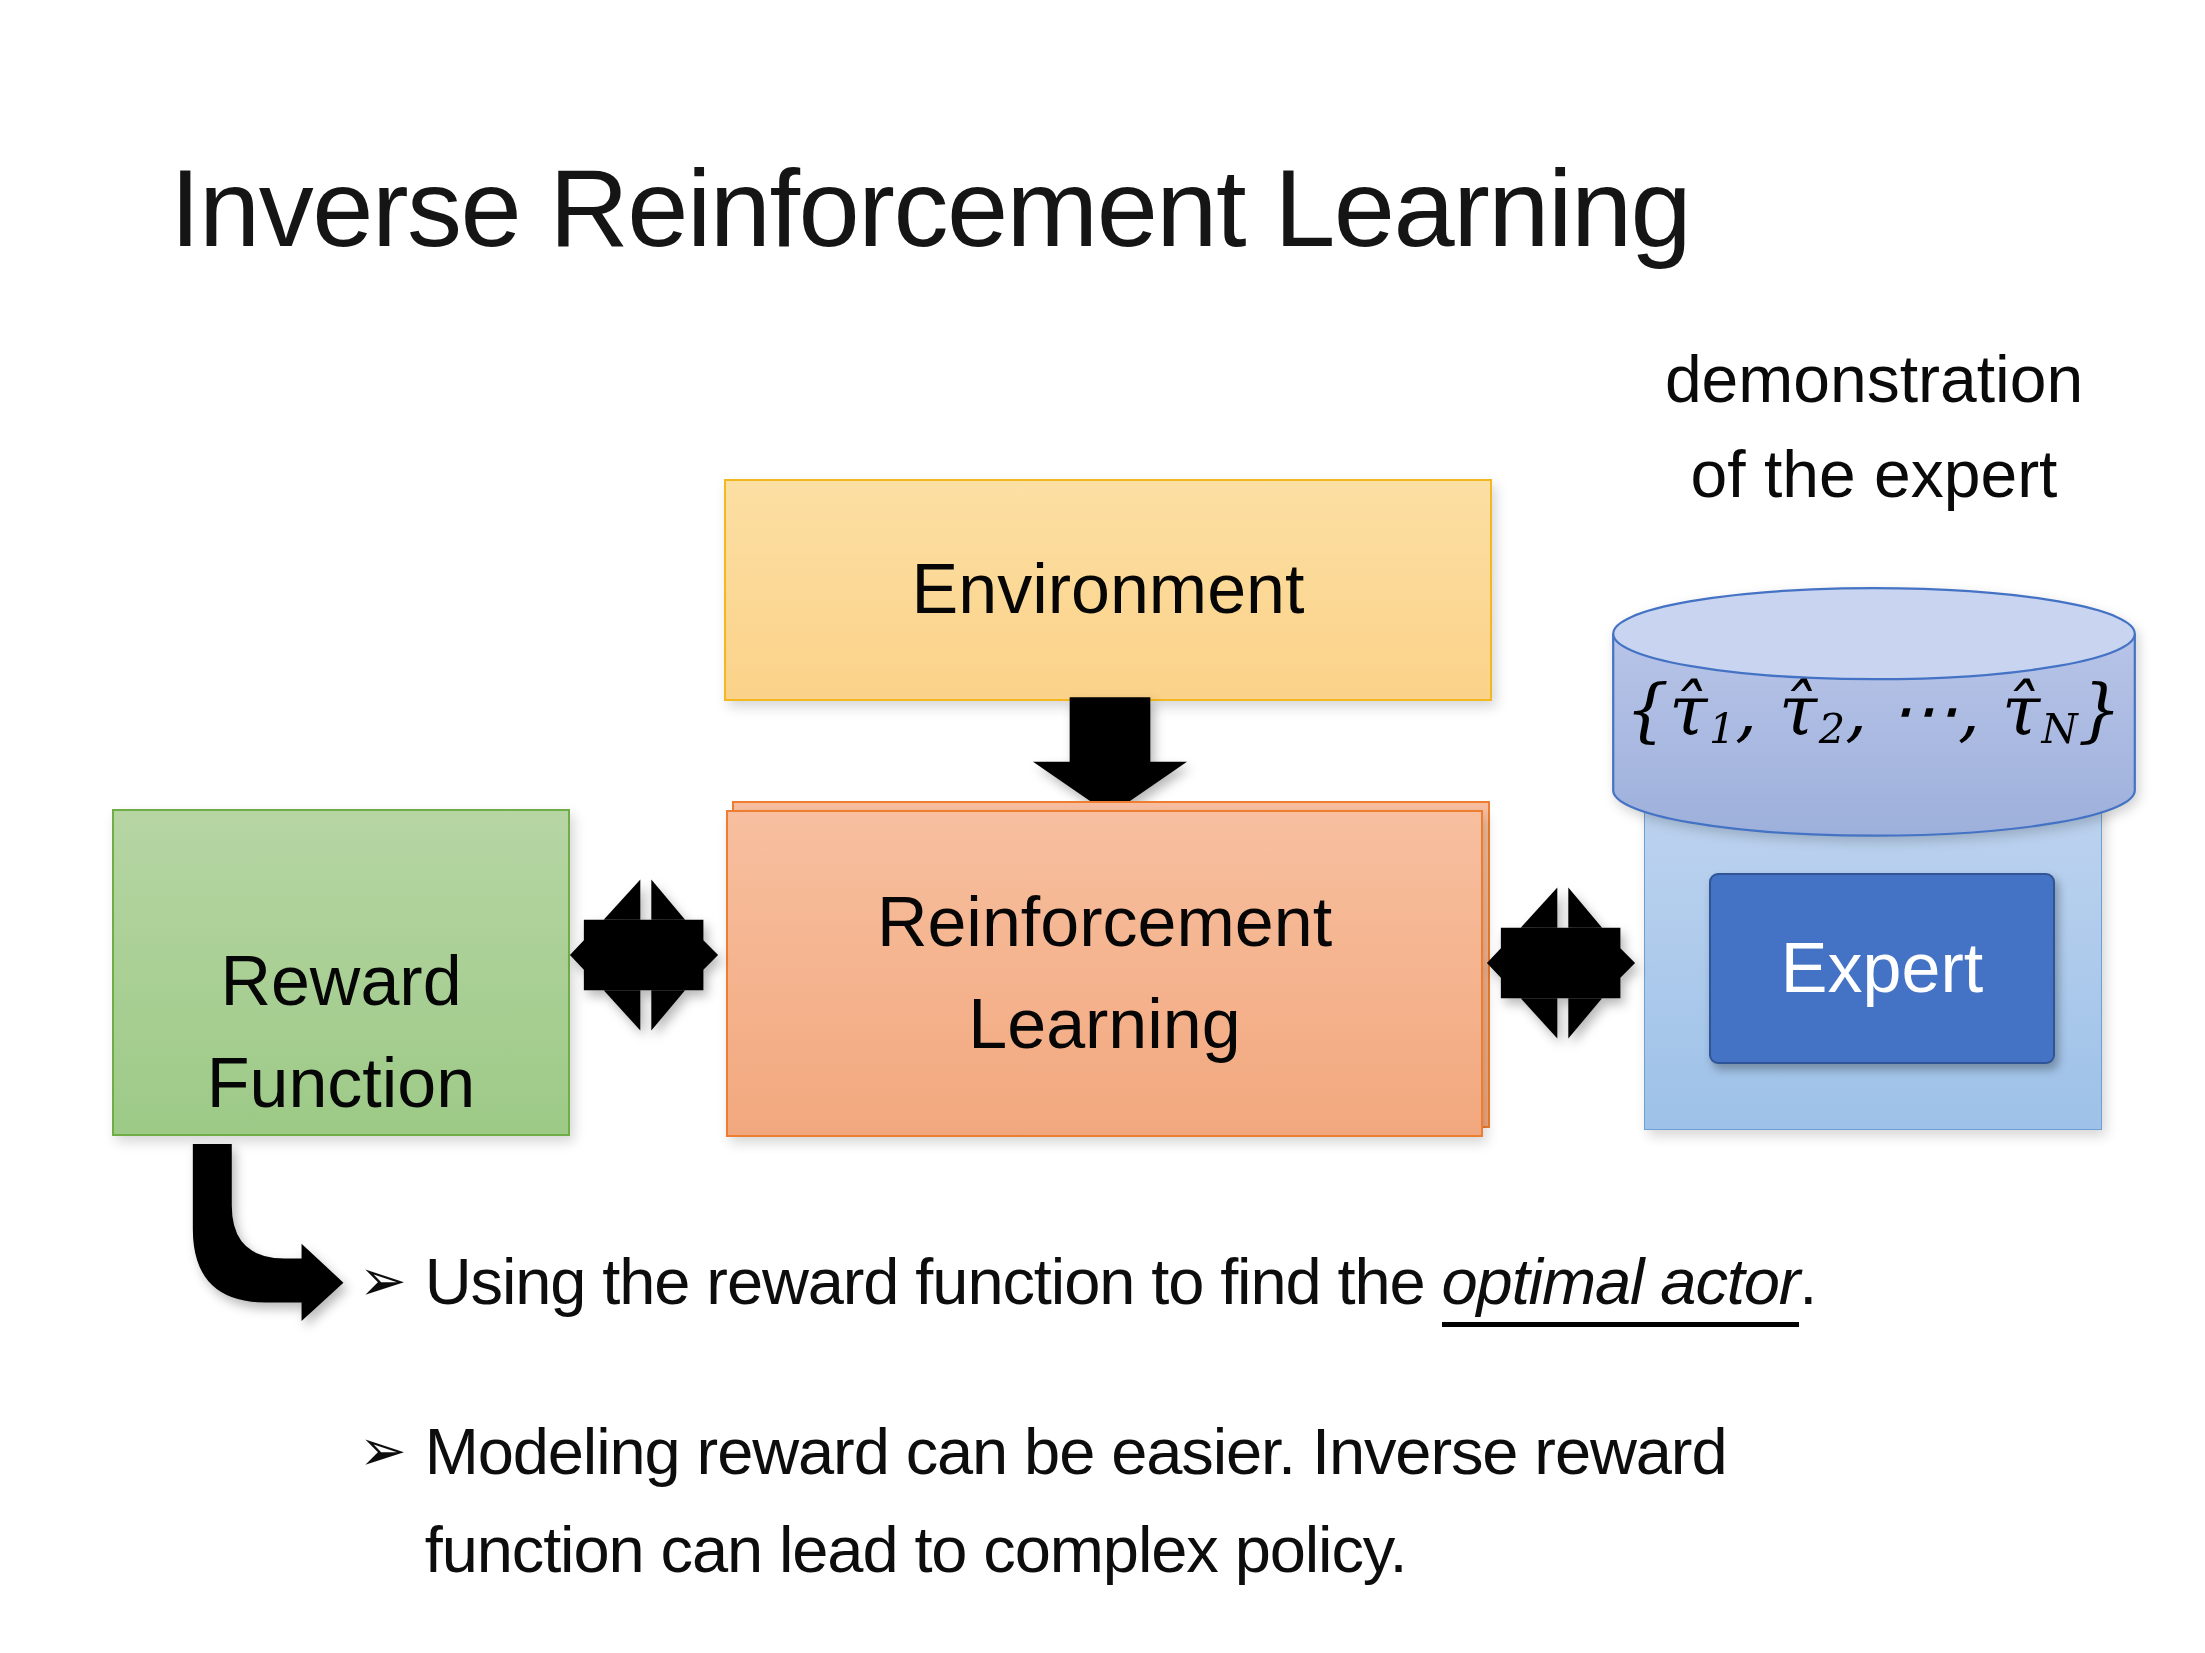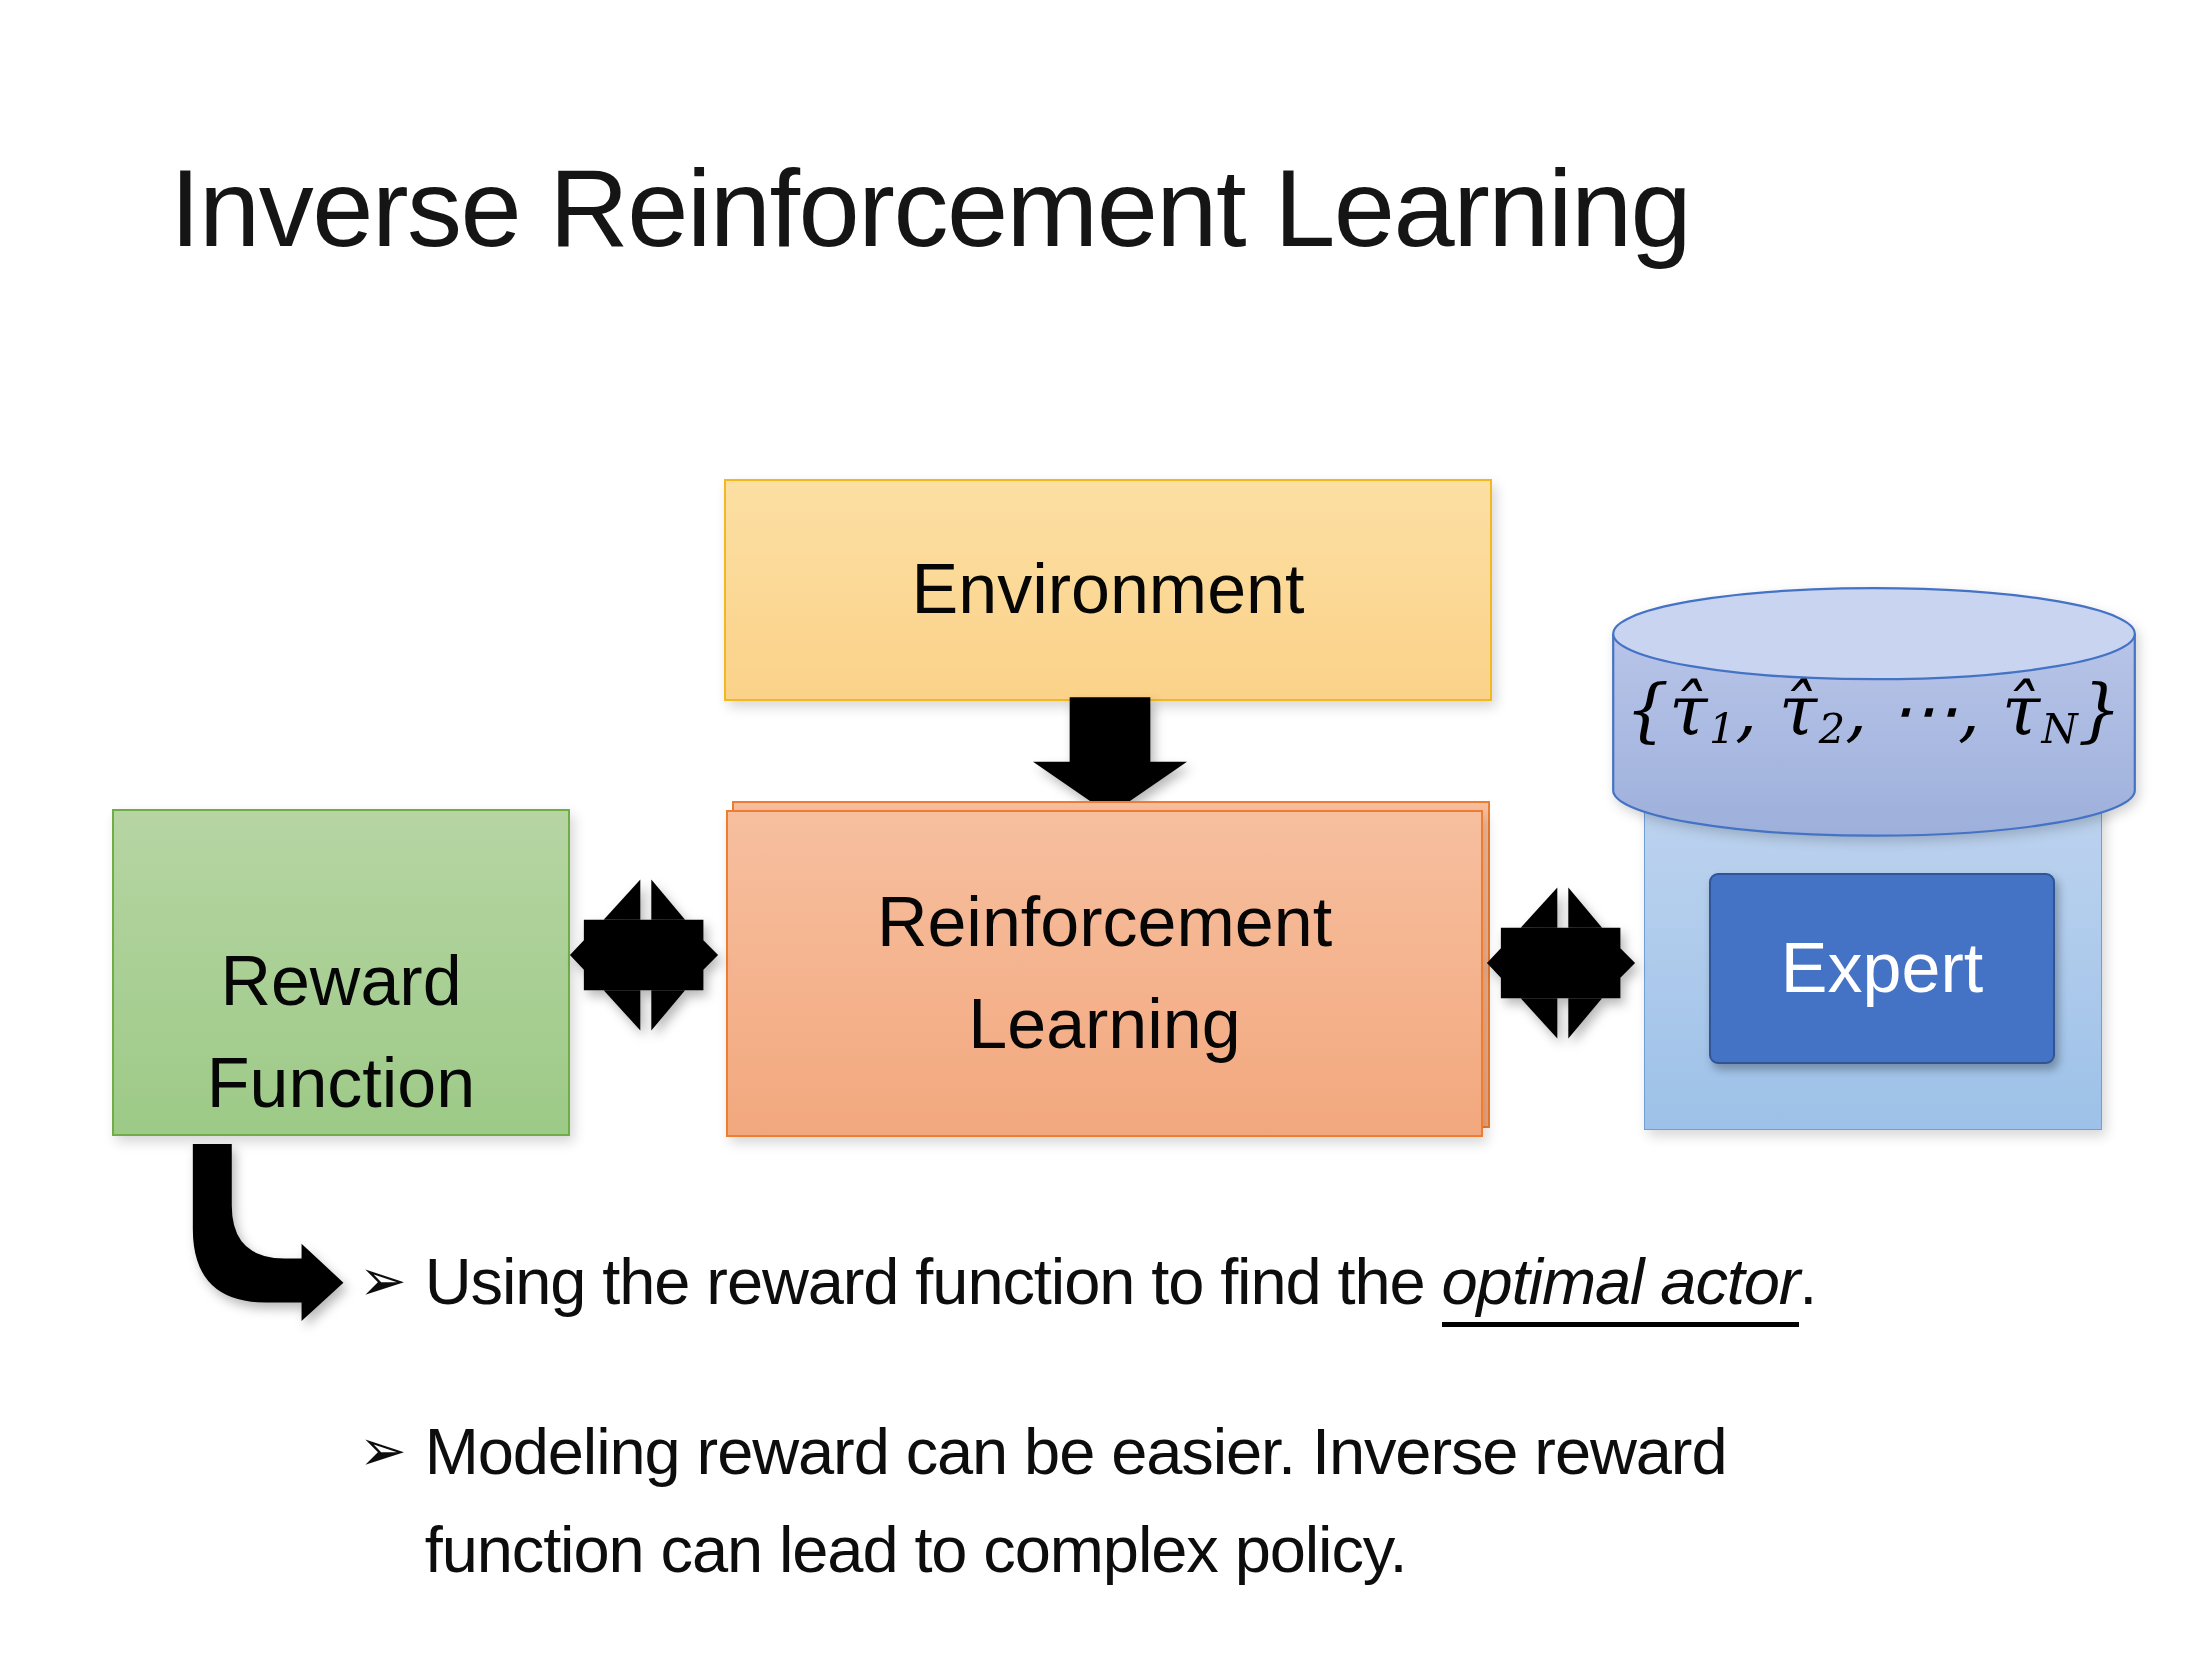--- a/index.html
+++ b/index.html
@@ -66,20 +66,24 @@
   .marker{font-size:57px;line-height:1;position:relative;top:19px;margin-right:19px;flex:0 0 auto;}
   .emph{font-weight:normal;font-style:italic;border-bottom:5.1px solid #000;padding-bottom:4px;}
 </style>
 </head>
 <body>
 
 <div class="slide">
 
   <h1 class="title">Inverse Reinforcement Learning</h1>
 
+  <div class="annotation">
+    <div>demonstration</div>
+    <div>of the expert</div>
+  </div>
 
   <div class="box expert-panel"></div>
 
   <svg class="cylinder" viewBox="0 0 716 348" xmlns="http://www.w3.org/2000/svg">
     <defs>
       <linearGradient id="cylgrad" x1="0" y1="0" x2="0" y2="1">
         <stop offset="0" class="cyl-stop-top"></stop>
         <stop offset="1" class="cyl-stop-bottom"></stop>
       </linearGradient>
     </defs>

